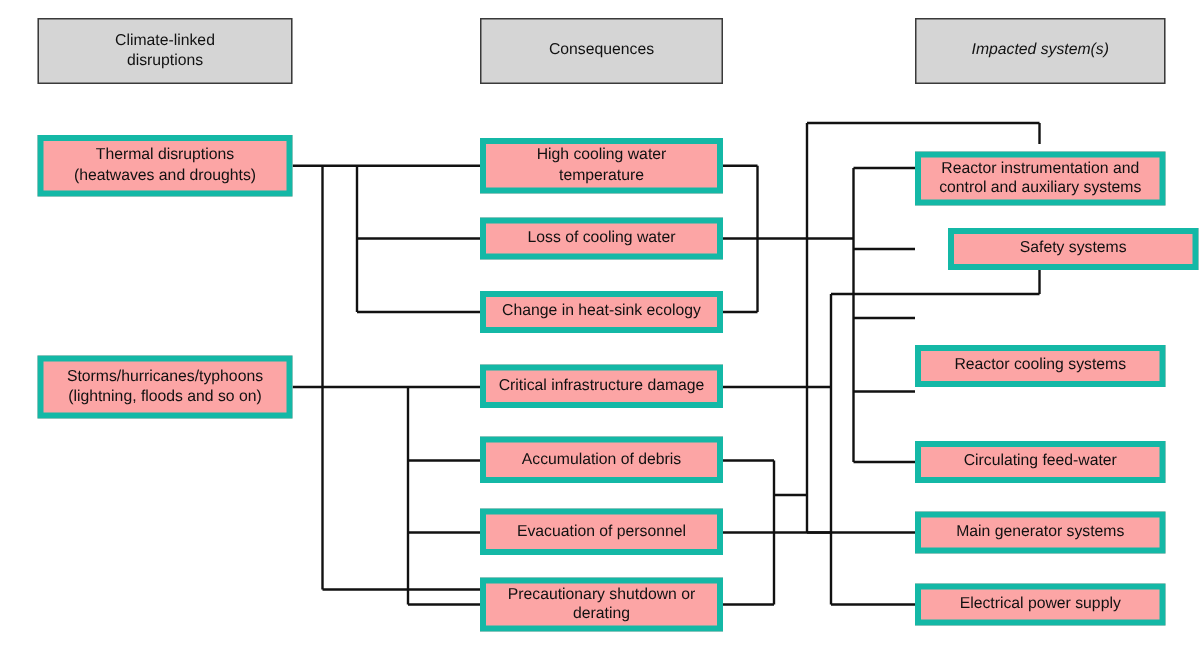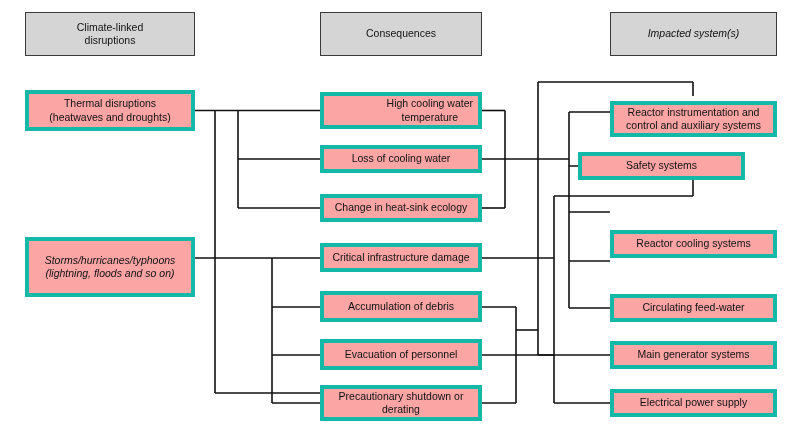--- a/index.html
+++ b/index.html
@@ -123,26 +123,26 @@
     <span class="lbl">Consequences</span>
   </div>
   <div class="node header" style="left:610px; top:12px; width:167px; height:44px;font-style:italic;">
     <span class="lbl">Impacted system(s)</span>
   </div>
 
   <div class="node" style="left:25px; top:90px; width:170px; height:41px;">
     <span class="lbl">Thermal disruptions
 (heatwaves and droughts)</span>
   </div>
-  <div class="node" style="left:25px; top:237px; width:170px; height:60px;font-style:italic;">
+  <div class="node" style="left:25px; top:237px; width:170px; height:42px;">
     <span class="lbl">Storms/hurricanes/typhoons
 (lightning, floods and so on)</span>
   </div>
 
-  <div class="node" style="left:320px; top:92px; width:162px; height:37px;justify-content:flex-end;">
+  <div class="node" style="left:320px; top:92px; width:162px; height:37px;">
     <span class="lbl">High cooling water
 temperature</span>
   </div>
   <div class="node" style="left:320px; top:145px; width:162px; height:28px;">
     <span class="lbl">Loss of cooling water</span>
   </div>
   <div class="node" style="left:320px; top:194px; width:162px; height:28px;text-align:right;">
     <span class="lbl">Change in heat-sink ecology</span>
   </div>
   <div class="node" style="left:320px; top:243px; width:162px; height:29px;">
@@ -156,21 +156,21 @@
   </div>
   <div class="node" style="left:320px; top:385px; width:162px; height:36px;">
     <span class="lbl">Precautionary shutdown or
 derating</span>
   </div>
 
   <div class="node" style="left:610px; top:101px; width:167px; height:36px;">
     <span class="lbl">Reactor instrumentation and
 control and auxiliary systems</span>
   </div>
-  <div class="node" style="left:578px; top:152px; width:167px; height:28px;">
+  <div class="node" style="left:632px; top:152px; width:167px; height:28px;">
     <span class="lbl">Safety systems</span>
   </div>
   <div class="node" style="left:610px; top:198px; width:167px; height:28px;margin-top:32px;">
     <span class="lbl">Reactor cooling systems</span>
   </div>
   <div class="node" style="left:610px; top:294px; width:167px; height:28px;">
     <span class="lbl">Circulating feed-water</span>
   </div>
   <div class="node" style="left:610px; top:341px; width:167px; height:28px;">
     <span class="lbl">Main generator systems</span>

